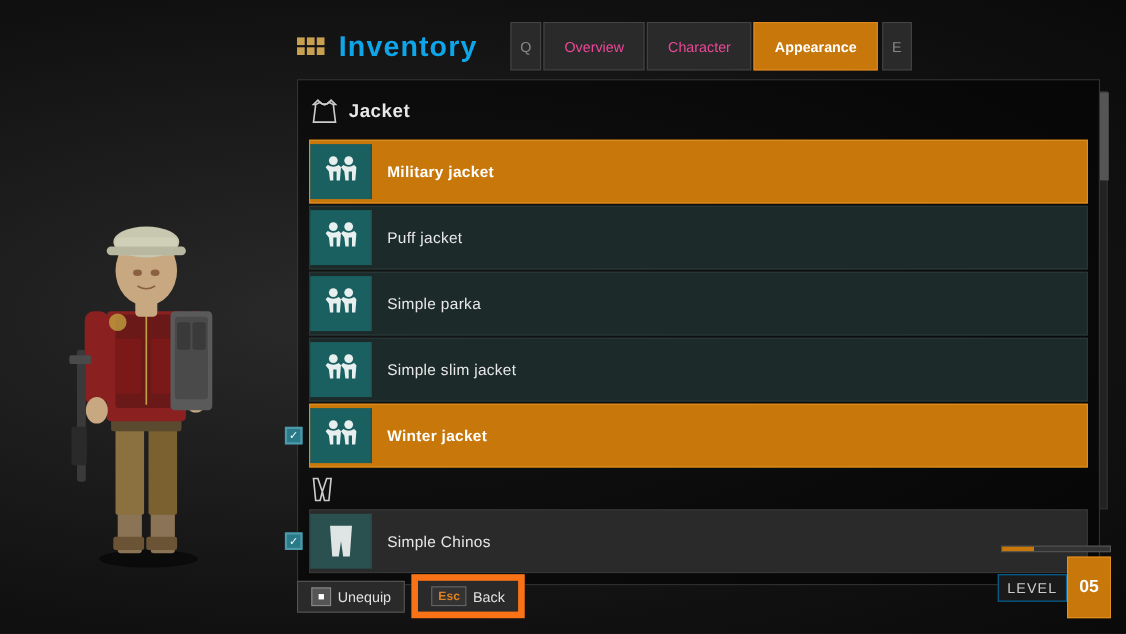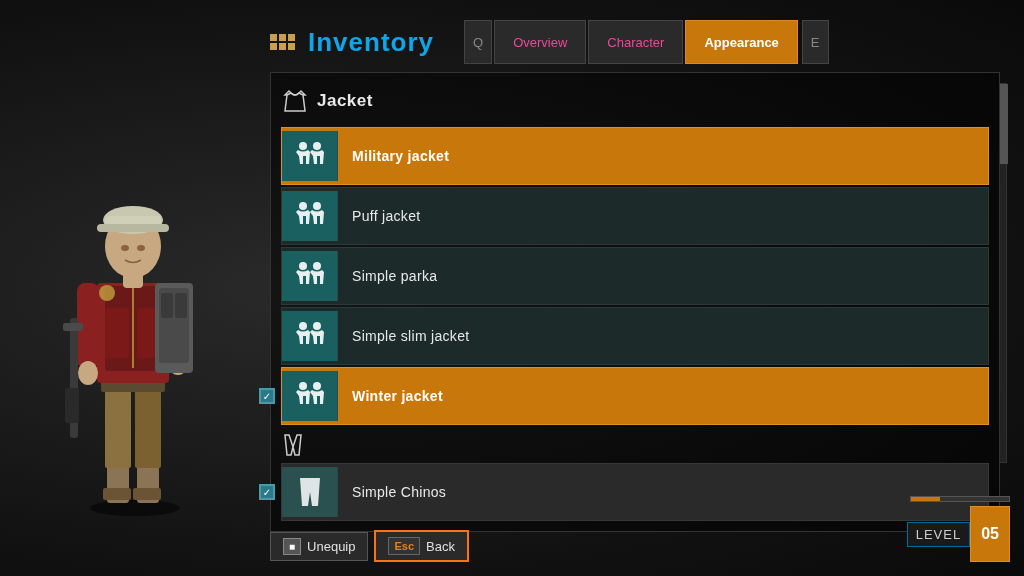--- a/index.html
+++ b/index.html
@@ -292,21 +292,21 @@
     .btn-label {
       color: #e0e0e0;
       font-size: 13px;
     }
 
     .btn-back {
       display: flex;
       align-items: center;
       gap: 6px;
       background: #2a2a2a;
-      border: 2px solid #f97316;
+      border: 6px solid #f97316;
       padding: 5px 12px;
       cursor: pointer;
     }
 
     .esc-key {
       background: #333;
       color: #e08020;
       font-size: 11px;
       font-weight: bold;
       padding: 2px 5px;

